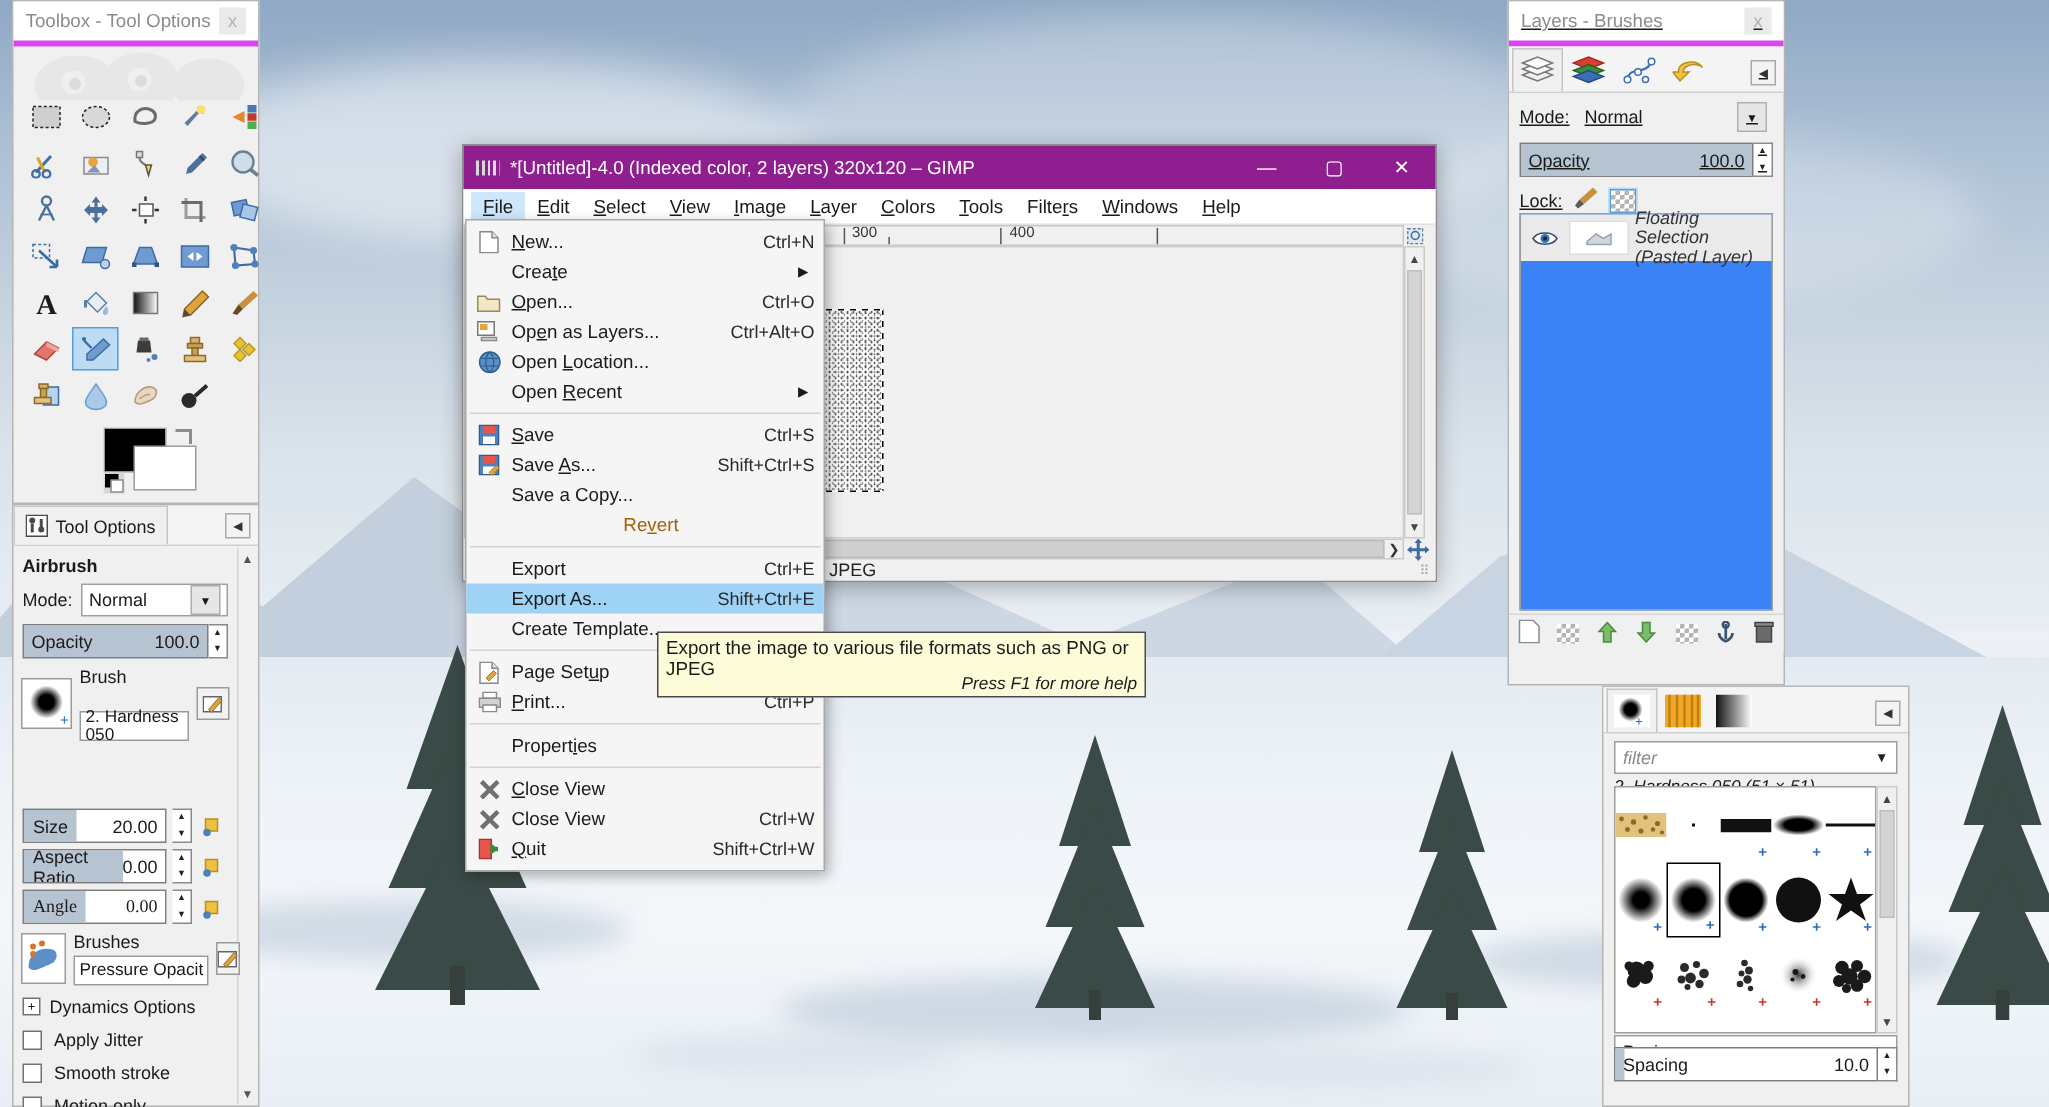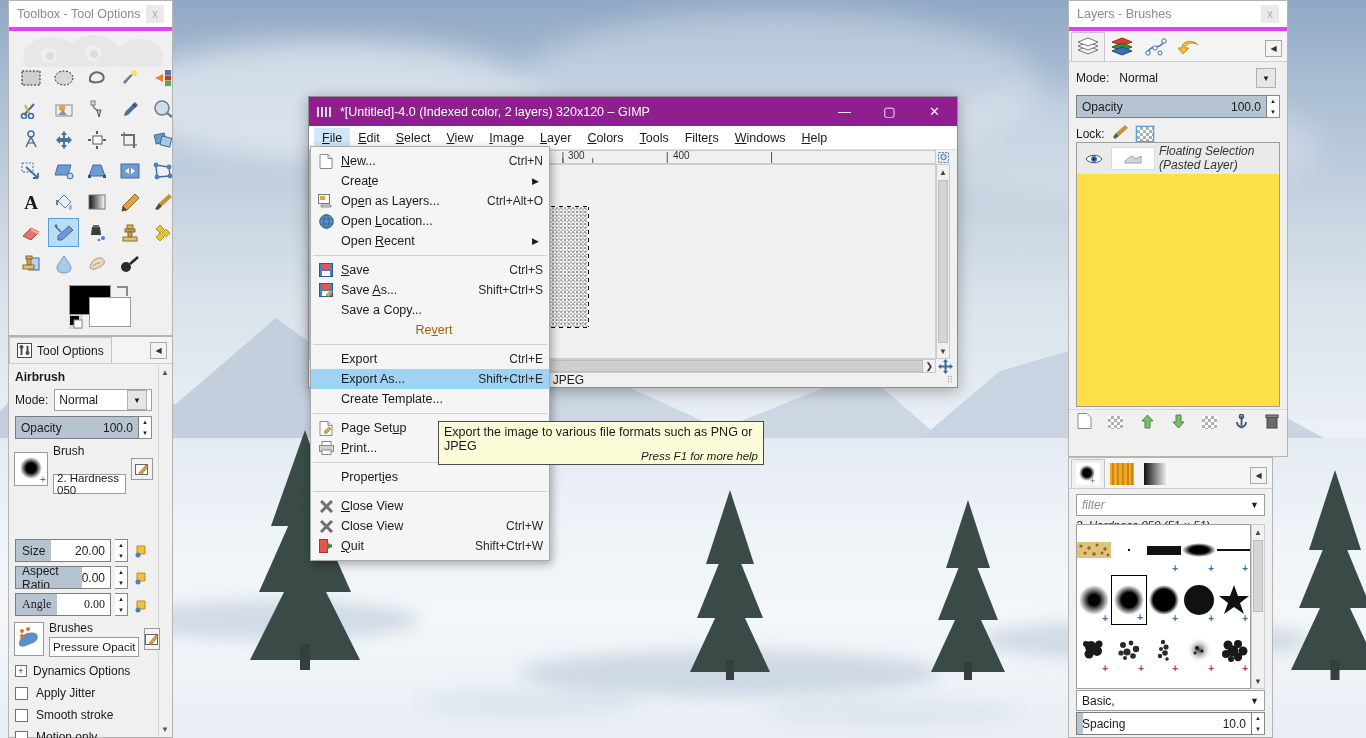--- a/index.html
+++ b/index.html
@@ -158,24 +158,24 @@
   .maccel { color:#2a2a2a; font-size:12px; padding-left:16px; }
   .mitem.dis .maccel { color:#a8a8a8; }
   .msub { padding-right:4px; font-size:9px; }
   .msep { height:1px; background:#d2d2d2; margin:4px 2px; }
 
   #tooltip { position:absolute; left:438px; top:421px; width:326px; height:44px;
     background:#fcfcd8; border:1px solid #4a4a4a; z-index:60; padding:3px 5px; font-size:12.5px; }
   #tooltip .t2 { position:absolute; right:5px; bottom:2px; font-style:italic; font-size:11.5px; }
 
   
-  #layersdock { left:1068px; top:0; width:220px; height:457px; }
+  #layersdock { left:1005px; top:0; width:185px; height:457px;text-decoration:underline; }
   #brushdock  { left:1068px; top:457px; width:205px; height:281px; }
   .layerlist { position:absolute; left:7px; right:7px; top:141px; height:265px;
-    background:#fde047; border:1px solid #9e9e9e; }
+    background:#3b82f6; border:1px solid #9e9e9e; }
   .layerrow { height:31px; display:flex; align-items:center; gap:4px; padding:0 4px; }
   .layerrow.sel { background:#eaeaea; }
   .eye { width:26px; display:flex; align-items:center; justify-content:center; }
   .lthumb { width:44px; height:23px; border:1px solid #000; background:#fff; }
   .lthumb.float { border:1px solid #dcdcdc; display:flex; align-items:center; justify-content:center; }
   .lname { font-size:12px; }
   .lname.float { font-style:italic; color:#333; line-height:1.1; }
   .lname.bold { font-weight:bold; }
   .btnstrip { position:absolute; left:0; right:0; display:flex; align-items:center;
     justify-content:space-around; height:26px; border-top:1px solid #d6d6d6; background:#f0f0f0; }
@@ -863,20 +863,29 @@
       <span class="mlabel"><span class="ul">N</span>ew...</span>
       <span class="maccel">Ctrl+N</span>
     </div>
 
     <div class="mitem">
       <span class="mico"></span>
       <span class="mlabel">Crea<span class="ul">t</span>e</span>
       <span class="msub">▶</span>
     </div>
 
+    <div class="mitem">
+      <span class="mico">
+        <svg width="16" height="13">
+            <path d="M0.5 2.5 h5 l1.5 2 h8 v8 h-14.5Z" fill="#f3e6c4" stroke="#9a8a5a"></path>
+          </svg>
+      </span>
+      <span class="mlabel"><span class="ul">O</span>pen...</span>
+      <span class="maccel">Ctrl+O</span>
+    </div>
 
     <div class="mitem">
       <span class="mico">
         <svg width="16" height="14">
             <rect x="0.5" y="0.5" width="11" height="9" fill="#fff" stroke="#777"></rect>
             <rect x="2" y="2" width="5" height="4" fill="#e8a33d"></rect>
             <path d="M3 11 h10 v2 h-10Z" fill="#dcdcdc" stroke="#8a8a8a"></path>
           </svg>
       </span>
       <span class="mlabel">Op<span class="ul">e</span>n as Layers...</span>
@@ -1435,21 +1444,21 @@
       <div class="a">▼</div>
     </div>
 
     <div style="position:absolute;left:7px;right:7px;bottom:26px;">
       <div style="height:21px;background:#fff;border:1px solid #9e9e9e;display:flex;align-items:center;padding:0 5px;">
         <span>Basic,</span>
         <span style="margin-left:auto;font-size:9px;">▼</span>
       </div>
     </div>
 
-    <div style="position:absolute;left:7px;right:7px;bottom:2px;display:flex;align-items:center;">
+    <div style="position:absolute;left:7px;right:7px;bottom:16px;display:flex;align-items:center;">
       <div class="slider" style="flex:1;">
         <div class="fill" style="width:6px;"></div>
         <span class="t1">Spacing</span>
         <span class="t2">10.0</span>
       </div>
       <div class="spin">
           <div>▲</div>
           <div>▼</div>
         </div>
     </div>

